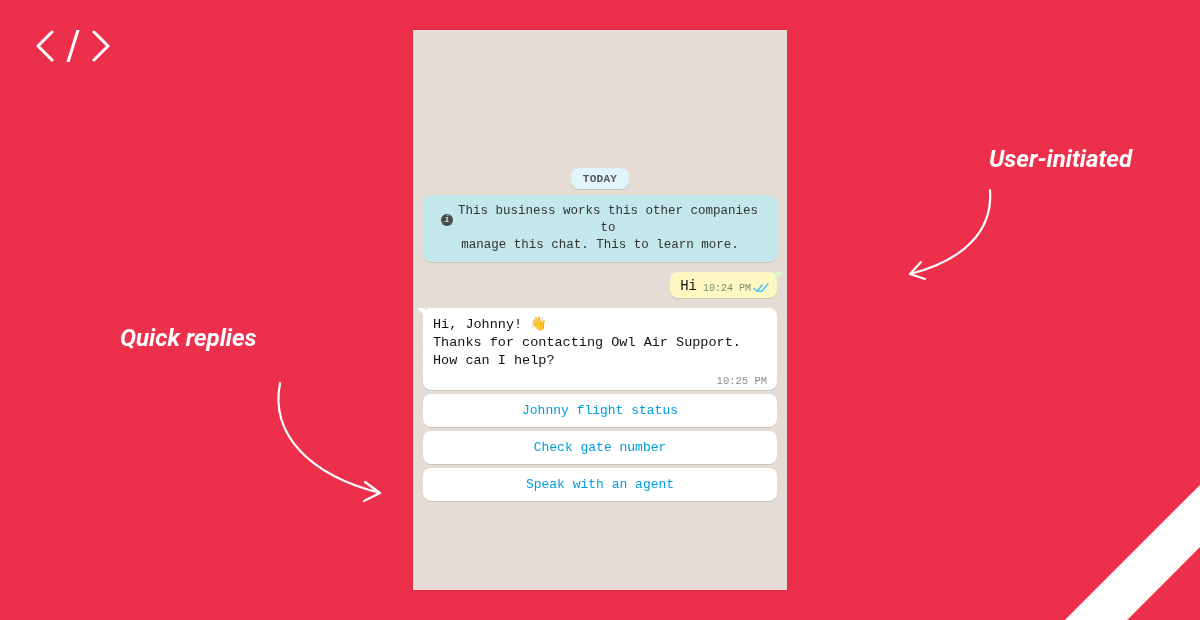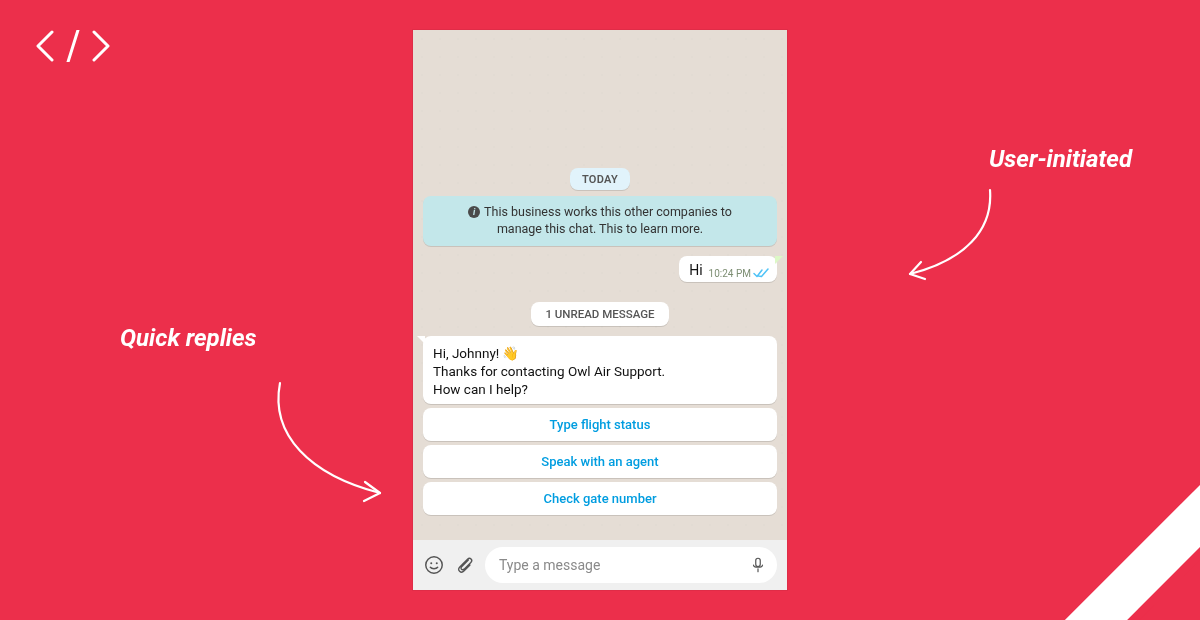--- a/index.html
+++ b/index.html
@@ -55,20 +55,21 @@
       position: absolute;
       top: 30px;
       left: 413px;
       width: 374px;
       height: 560px;
       background: #e5ddd5;
       display: flex;
       flex-direction: column;
       box-shadow: 0 0 0 1px rgba(0,0,0,0.05);
       overflow: hidden;
+      font-family: Liberation Mono, monospace;
     }
     .chat-bg {
       position: absolute;
       inset: 0;
       background-image:
         radial-gradient(rgba(0,0,0,0.03) 1px, transparent 1px);
       background-size: 18px 18px;
       opacity: 0.35;
     }
     .chat-scroll {
@@ -115,21 +116,21 @@
       width: 12px; height: 12px; border-radius: 50%;
       background: #4a4a4a; color: #c3e7ea;
       font-size: 9px; font-weight: 700; font-style: italic;
       display: inline-flex; align-items: center; justify-content: center;
       flex-shrink: 0;
     }
 
     
     .row-out { display: flex; justify-content: flex-end; margin-top: 4px; }
     .bubble-out {
-      background: #ffffff;
+      background: #fef9c3;
       border-radius: 8px;
       padding: 6px 8px 4px 10px;
       max-width: 78%;
       box-shadow: 0 1px 0 rgba(0,0,0,0.12);
       position: relative;
       display: flex;
       align-items: flex-end;
       gap: 6px;
     }
     .bubble-out::after {
@@ -269,56 +270,34 @@
           <span>10:24 PM</span>
           <span class="ticks">
             <svg width="16" height="11" viewBox="0 0 16 11">
                 <path d="M1 5.5 L4 8.5 L9 2 M5.5 8 L8.5 8.5 L15 1" stroke="#4fc3f7" stroke-width="1.5" fill="none" stroke-linecap="round" stroke-linejoin="round"></path>
               </svg>
           </span>
         </span>
       </div>
     </div>
 
-    <div class="unread-divider">1 UNREAD MESSAGE</div>
 
     <div class="row-in">
       <div class="bubble-group-in">
         <div class="bubble-in">
           <div class="msg-text">Hi, Johnny! 👋
 Thanks for contacting Owl Air Support.
 How can I help?</div>
+          <div class="msg-meta">
+              <span>10:25 PM</span>
+            </div>
         </div>
         <div class="quick-replies">
-          <div class="quick-reply-btn">Type flight status</div>
+          <div class="quick-reply-btn">Johnny flight status</div>
+          <div class="quick-reply-btn">Check gate number</div>
           <div class="quick-reply-btn">Speak with an agent</div>
-          <div class="quick-reply-btn">Check gate number</div>
         </div>
       </div>
     </div>
 
   </div>
 
-  <div class="input-bar">
-    <span class="ib-icon">
-      <svg width="22" height="22" viewBox="0 0 24 24">
-          <circle cx="12" cy="12" r="9" stroke="#555" stroke-width="1.6" fill="none"></circle>
-          <circle cx="9" cy="10" r="1.1" fill="#555"></circle>
-          <circle cx="15" cy="10" r="1.1" fill="#555"></circle>
-          <path d="M8 14.5 C 9.5 16.5, 14.5 16.5, 16 14.5" stroke="#555" stroke-width="1.6" fill="none" stroke-linecap="round"></path>
-        </svg>
-    </span>
-    <span class="ib-icon">
-      <svg width="20" height="20" viewBox="0 0 24 24">
-          <path d="M16 6 L8 14 C 6 16, 8 19, 11 17 L19 9 C 22 6, 18 2, 15 5 L6 14 C 2 18, 7 23, 11 19 L18 12" stroke="#555" stroke-width="1.6" fill="none" stroke-linecap="round" stroke-linejoin="round"></path>
-        </svg>
-    </span>
-    <div class="compose">
-      <span class="placeholder">Type a message</span>
-      <span class="mic">
-        <svg width="18" height="18" viewBox="0 0 24 24">
-            <rect x="9" y="3" width="6" height="11" rx="3" stroke="#555" stroke-width="1.6" fill="none"></rect>
-            <path d="M6 12 C 6 16, 18 16, 18 12 M12 17 L12 21" stroke="#555" stroke-width="1.6" fill="none" stroke-linecap="round"></path>
-          </svg>
-      </span>
-    </div>
-  </div>
 </div>
 
 </body></html>

